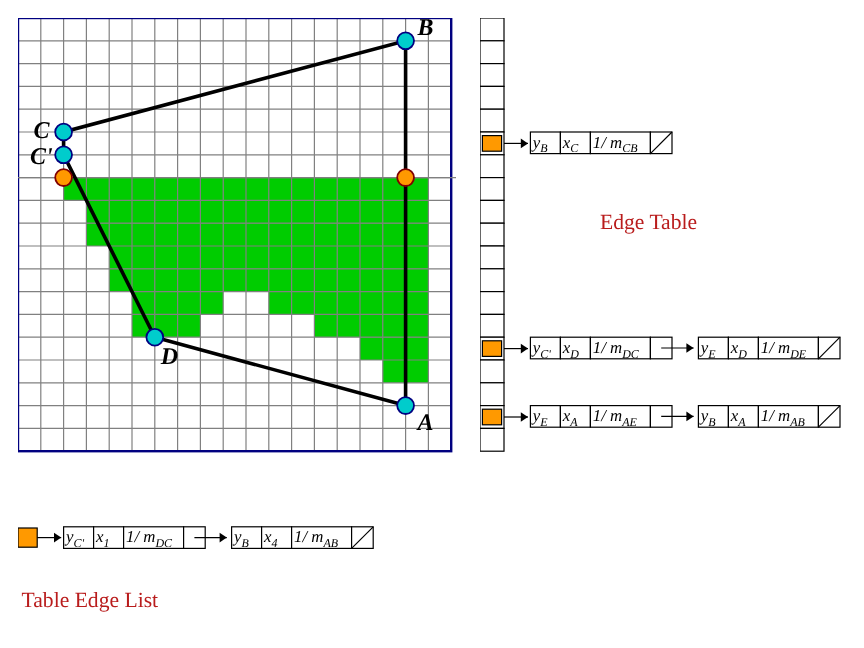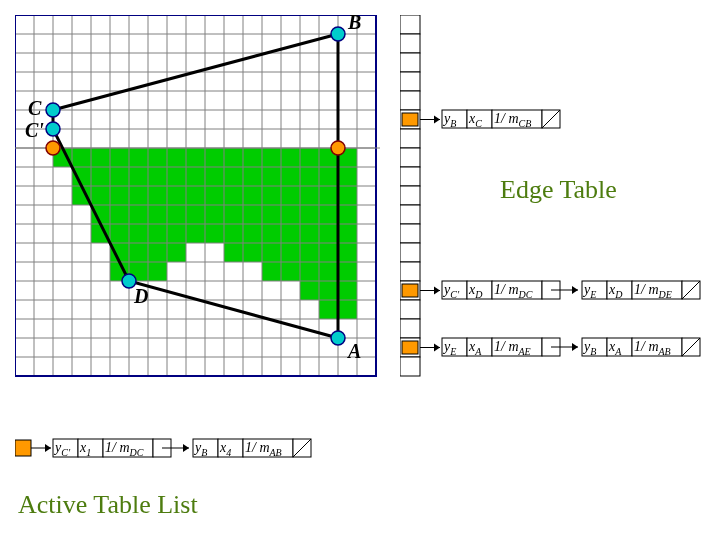--- a/index.html
+++ b/index.html
@@ -13,21 +13,21 @@
 .vertex{fill:#00cccc;stroke:#000080;stroke-width:1.5}
 .intersect{fill:#ff9900;stroke:#800000;stroke-width:1.5}
 .label{font-family:'Times New Roman',serif;font-size:20px;font-style:italic;font-weight:bold}
 .bucket-array{position:absolute;left:400px;top:15px}
 .bucket-cell{fill:#fff;stroke:#000;stroke-width:1}
 .bucket-tick{stroke:#000;stroke-width:1}
 .edge-node{font-family:'Times New Roman',serif;font-size:14px}
 .edge-node-box{fill:#fff;stroke:#000;stroke-width:1}
 .ylabel{font-family:'Times New Roman',serif;font-size:15px;font-style:italic}
 .ptr-box{fill:#ff9900;stroke:#000;stroke-width:1}
-.title{position:absolute;font-family:'Times New Roman',serif;font-size:26px;color:#4d7c0f}
+.title{position:absolute;font-family:'Times New Roman',serif;font-size:18px;color:#b91c1c}
 .sub{font-size:10px}
 </style>
 </head>
 <body>
 
 <div class="grid-container">
 <svg class="grid" width="365" height="365">
 <g id="filled-cells">
         <rect x="38" y="133" width="19" height="19" class="filled-cell"></rect>
         <rect x="57" y="133" width="19" height="19" class="filled-cell"></rect>
@@ -295,13 +295,13 @@
       <text x="180" y="17" class="edge-node" font-style="italic"><tspan>y</tspan><tspan class="sub" dy="4">B</tspan></text>
       <rect x="203" y="4" width="25" height="18" class="edge-node-box"></rect>
       <text x="205" y="17" class="edge-node" font-style="italic"><tspan>x</tspan><tspan class="sub" dy="4">4</tspan></text>
       <rect x="228" y="4" width="50" height="18" class="edge-node-box"></rect>
       <text x="230" y="17" class="edge-node" font-style="italic"><tspan>1/ m</tspan><tspan class="sub" dy="4">AB</tspan></text>
       <rect x="278" y="4" width="18" height="18" class="edge-node-box"></rect>
       <line x1="278" y1="22" x2="296" y2="4" stroke="#000" stroke-width="1"></line>
     </g>
 </svg>
 
-<div class="title" style="left:18px;top:490px">Active Table List</div>
+<div class="title" style="left:18px;top:490px">Table Edge List</div>
 
 </body></html>

